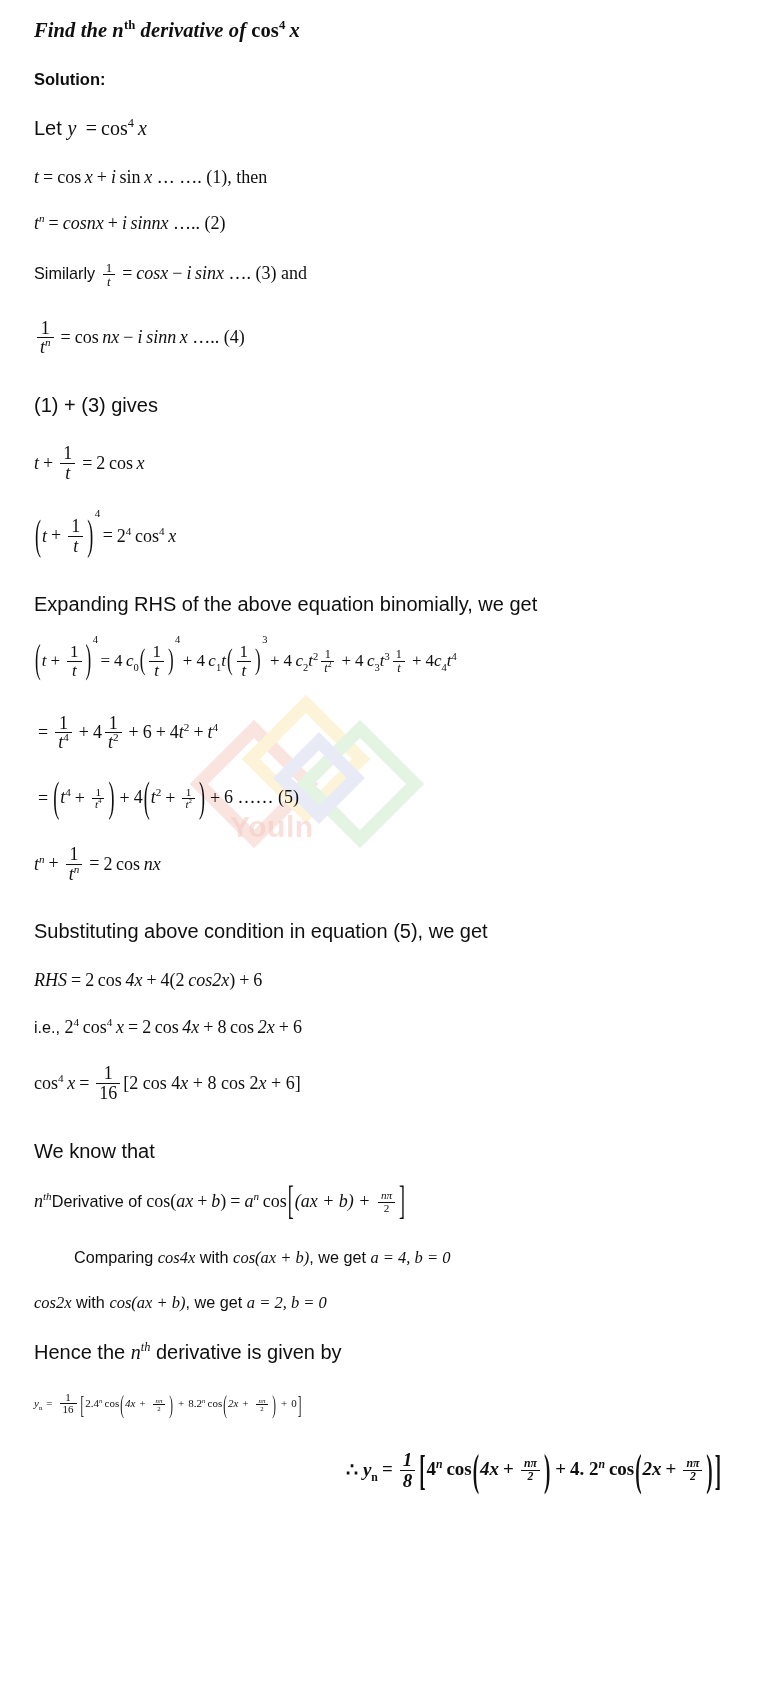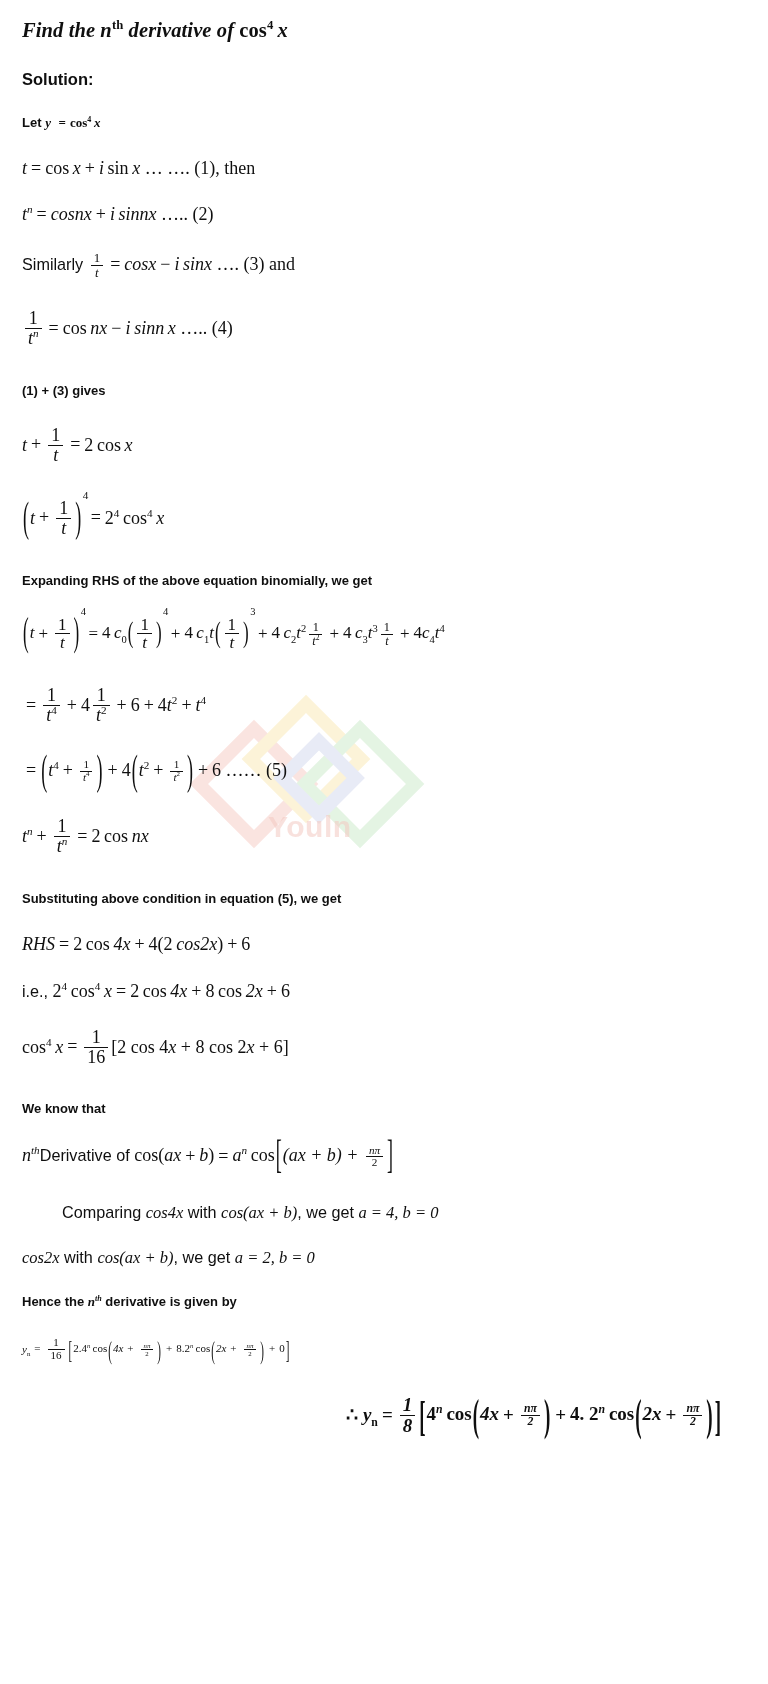--- a/index.html
+++ b/index.html
@@ -39,27 +39,26 @@
     left: 230px;
     top: 810px;
     font-family: "Liberation Sans", sans-serif;
     font-size: 30px;
     font-weight: bold;
     color: #f3c9c2;
     opacity: .55;
     letter-spacing: .5px;
     pointer-events: none;
     z-index: 0;
-    margin-left: 38px;
   }
 
   .content {
     position: relative;
     z-index: 2;
-    padding: 18px 28px 30px 22px;
+    padding: 18px 28px 30px 34px;
   }
 
   
   .line {
     margin: 0;
     padding: 0;
   }
   .title {
     font-family: "Liberation Serif", serif;
     font-style: italic;
@@ -68,24 +67,23 @@
     line-height: 1.25;
     margin-bottom: 26px;
     letter-spacing: .1px;
   }
   .subhead {
     font-size: 16.5px;
     font-weight: bold;
     margin-bottom: 26px;
   }
   .para {
-    font-size: 13px;
+    font-size: 20px;
     margin-bottom: 27px;
     line-height: 1.3;
-    font-weight: bold;
   }
   .eq {
     font-family: "Liberation Serif", serif;
     font-size: 18px;
     margin-bottom: 27px;
     line-height: 1.1;
     white-space: nowrap;
   }
   .eq.tall { margin-bottom: 30px; }
   .eq.taller { margin-bottom: 34px; }

